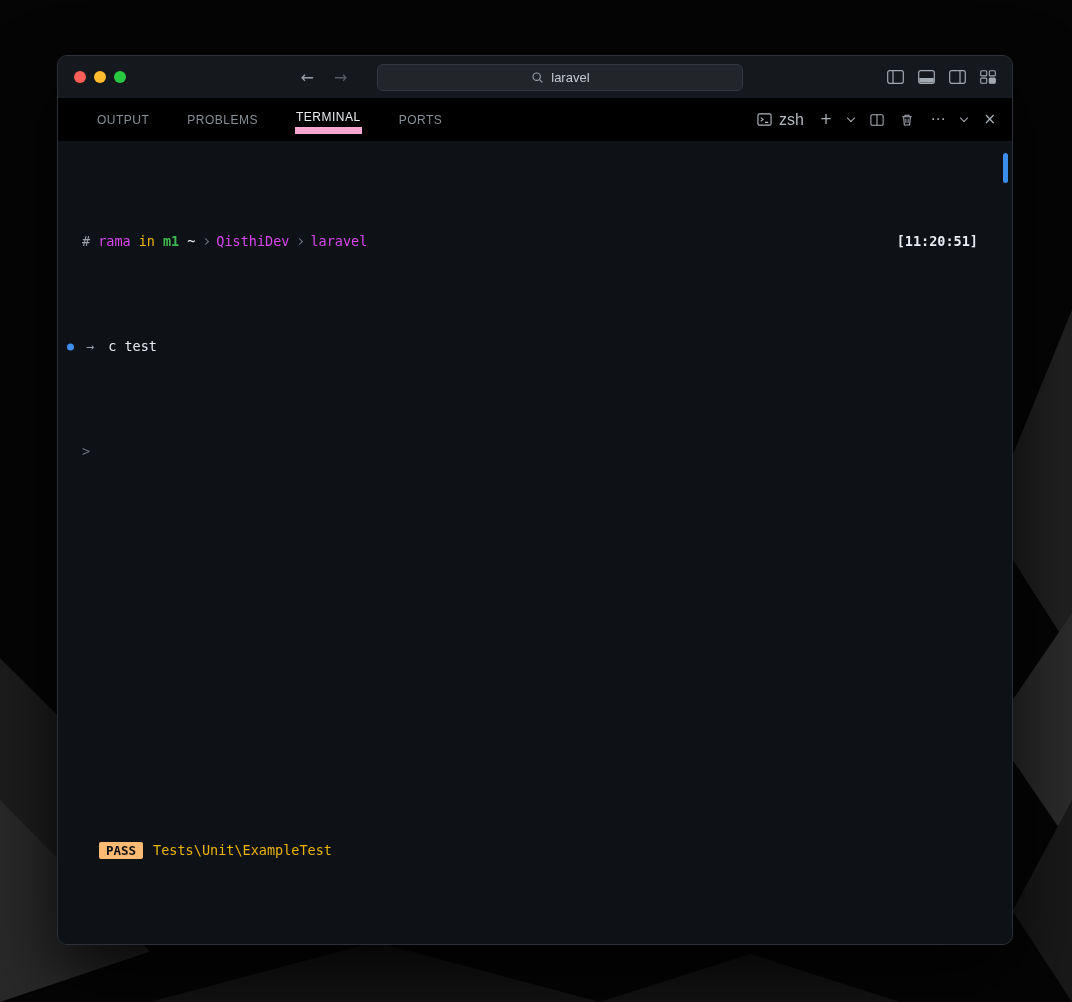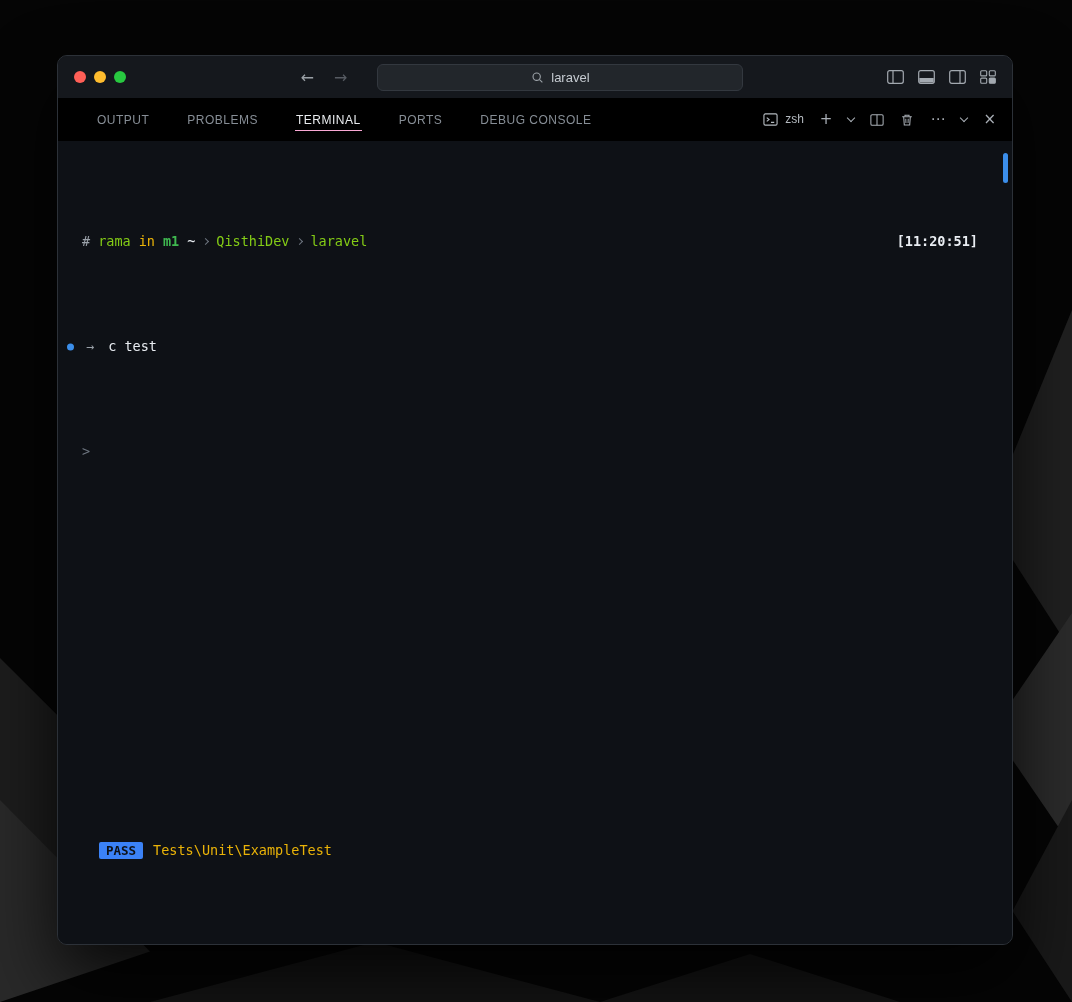--- a/index.html
+++ b/index.html
@@ -37,45 +37,45 @@
   }
   .layout-icons { display:flex; gap:14px; align-items:center; width:110px; justify-content:flex-end; }
   .layout-icons svg { cursor:pointer; display:block; }
 
   
   .panelbar { height:43px; flex:0 0 43px; display:flex; align-items:center; padding:0 16px 0 38px; background:#000000; }
   .tabs { display:flex; gap:36px; height:100%; align-items:center; font-size:12px; letter-spacing:.5px; color:#878e96; }
   .tab { height:100%; display:flex; align-items:center; cursor:pointer; }
   .tab .tl2 { padding:4px 1px; }
   .tab.active { color:#e9ecef; }
-  .tab.active .tl2 { border-bottom:1px solid #f9a8d4; padding-bottom:3px; }
+  .tab.active .tl2 { border-bottom:7px solid #f9a8d4; padding-bottom:3px; }
   .panel-actions { margin-left:auto; display:flex; align-items:center; gap:16px; color:#a8aeb5; }
   .pa-btn { cursor:pointer; font-size:15px; line-height:1; display:flex; align-items:center; font-family:"DejaVu Sans", sans-serif; }
-  .pa-group { display:flex; gap:7px; cursor:pointer; font-size:12px; color:#b4bac0; }
+  .pa-group { display:flex; align-items:center; gap:7px; cursor:pointer; font-size:16px; color:#b4bac0; }
   .chevi { display:inline-block; width:6px; height:6px; border-right:1.6px solid currentColor; border-bottom:1.6px solid currentColor; transform:rotate(45deg); margin-top:-3px; }
 
   
   .terminal {
     flex:1; position:relative; background:#0e1116; padding-top:6px;
     font-family:"DejaVu Sans Mono","DejaVu Sans", monospace; font-size:13.5px; line-height:21px; color:#c2c9d0;
     white-space:pre;
   }
   .row { height:21px; display:flex; align-items:center; position:relative; padding-left:24px; padding-right:34px; }
   .row.indent { padding-left:41px; }
   .sp { height:21px; }
   .g { margin-left:8px; }
   .ml10 { margin-left:10px; } .ml14 { margin-left:14px; } .ml4 { margin-left:4px; }
   .right { margin-left:auto; }
   .c-def { color:#eab308; } .c-dim { color:#9aa1a9; } .c-dim2 { color:#6e7680; }
-  .c-white { color:#e9edf2; } .c-blue { color:#84cc16; } .c-green { color:#3fb950; }
+  .c-white { color:#e9edf2; } .c-blue { color:#d946ef; } .c-green { color:#3fb950; }
   .c-bold { font-weight:700; }
   .chev { display:inline-block; width:5px; height:5px; border-top:1.5px solid #6e7680; border-right:1.5px solid #6e7680; transform:rotate(45deg); }
   .badge { display:inline-block; height:17px; line-height:17px; padding:0 7px; border-radius:2px; font-size:12.5px; font-weight:700; }
   .badge.warn { background:#cd8d51; color:#15181d; }
-  .badge.pass { background:#3b82f6; color:#0d1014; }
+  .badge.pass { background:#fdba74; color:#0d1014; }
   .gutter { position:absolute; left:9px; top:50%; transform:translateY(-50%); width:7px; height:7px; border-radius:50%; cursor:pointer; }
   .gutter.filled { background:#3b8eea; }
   .scrollthumb { position:absolute; right:4px; top:12px; width:5px; height:30px; border-radius:3px; background:#3b8eea; cursor:pointer; }
 </style>
 </head>
 <body>
 
 <div>
   <div class="facet f1"></div>
   <div class="facet f2"></div>
@@ -138,23 +138,20 @@
         </div>
 
         <div class="tab active">
           <span class="tl2">TERMINAL</span>
         </div>
 
         <div class="tab">
           <span class="tl2">PORTS</span>
         </div>
 
-        <div class="tab">
-          <span class="tl2">DEBUG CONSOLE</span>
-        </div>
       </div>
     <div class="panel-actions">
       <div class="pa-group">
         <svg width="15" height="15" viewBox="0 0 16 16">
           <rect x="1" y="2" width="14" height="12" rx="1.5" fill="none" stroke="currentColor" stroke-width="1.2"></rect>
           <path d="M4 6l2.5 2L4 10" fill="none" stroke="currentColor" stroke-width="1.2"></path>
           <line x1="8.5" y1="11" x2="12" y2="11" stroke="currentColor" stroke-width="1.2"></line>
         </svg>
         <span>zsh</span>
       </div>

